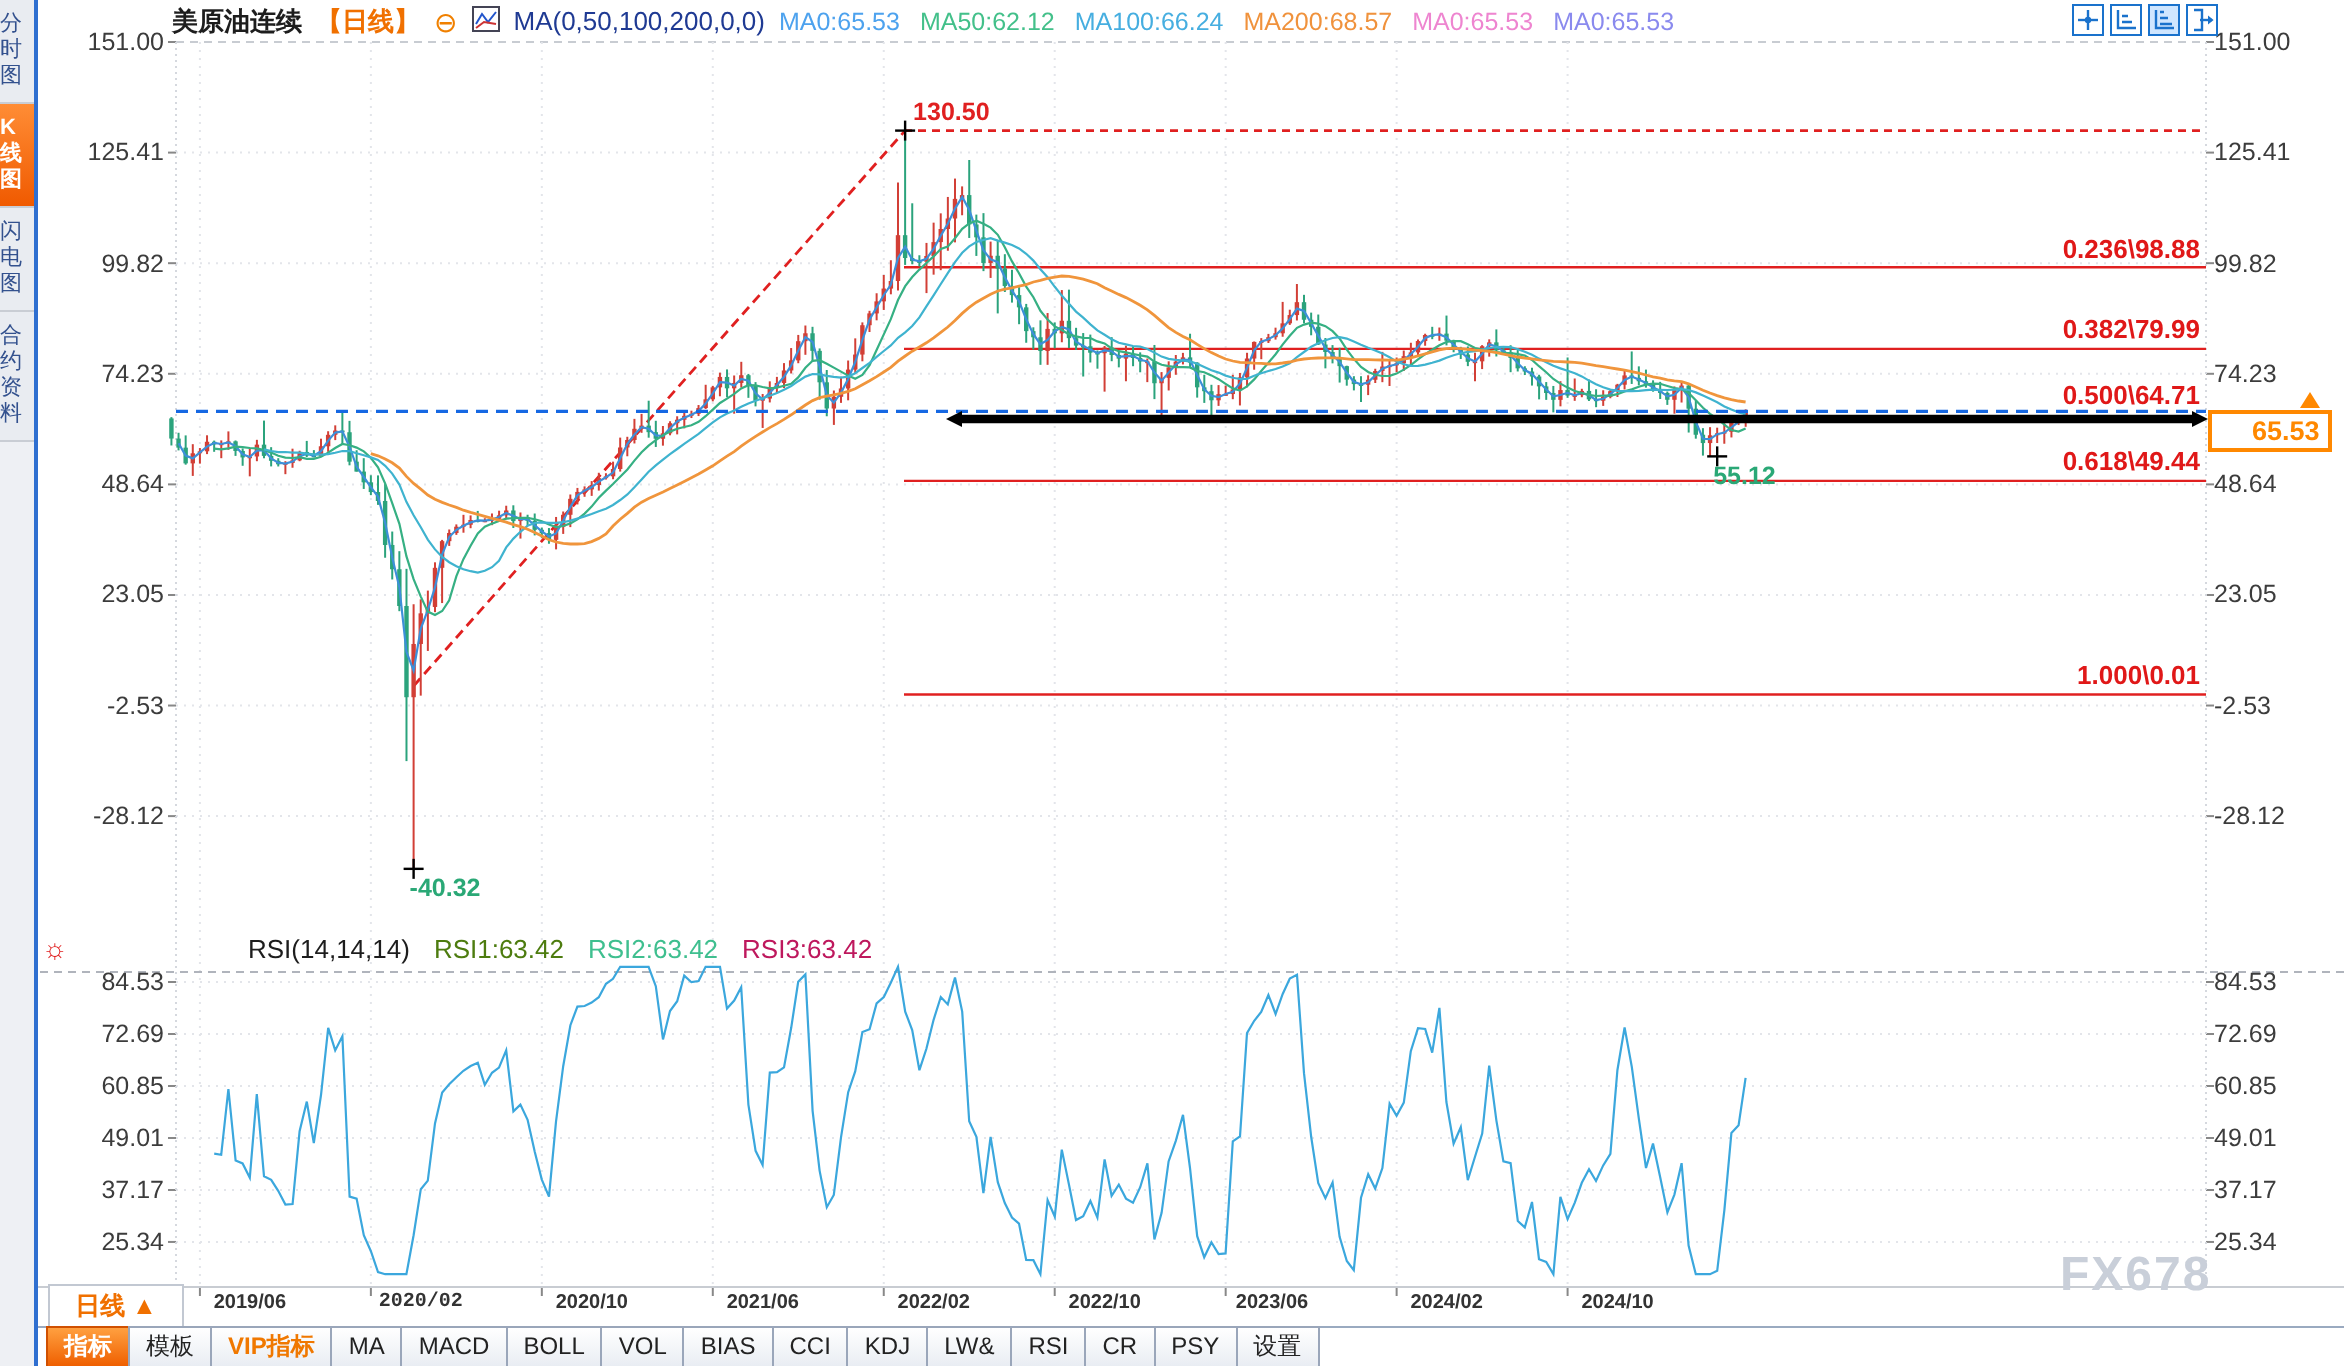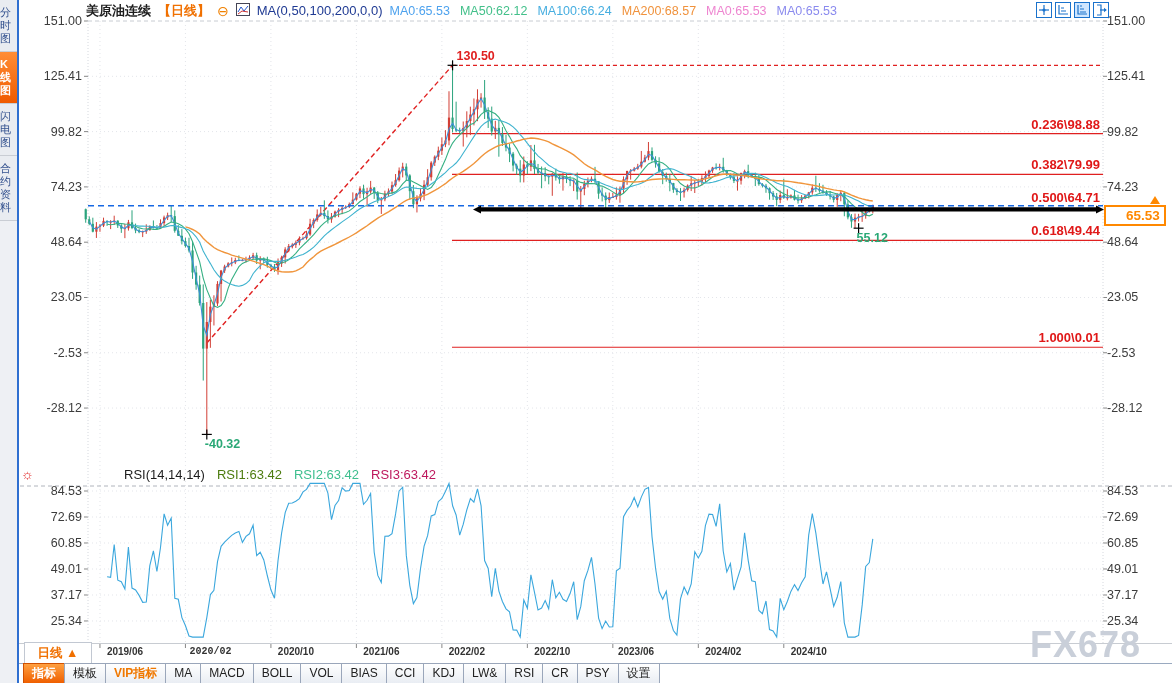--- a/index.html
+++ b/index.html
@@ -31,21 +31,21 @@
   #rsi-formula{color:#1d1d1d;}
   
   #price-box{position:absolute;left:1104px;top:205px;width:62px;height:21px;border:2px solid #ff8800;background:#fff;color:#ff8800;font-size:13.5px;font-weight:bold;line-height:18px;padding-left:20px;box-sizing:border-box;z-index:6;}
   #price-arrow{position:absolute;left:1150px;top:196px;width:0;height:0;border-left:5px solid transparent;border-right:5px solid transparent;border-bottom:8px solid #ff8800;z-index:7;}
   
   #period-btn{position:absolute;left:24px;top:642px;width:66px;height:20px;border:1px solid #c2c8d2;background:#fff;color:#f07000;font-weight:bold;font-size:12.5px;text-align:center;line-height:20px;cursor:pointer;z-index:6;}
   #footer{position:absolute;left:19px;top:664px;right:0;height:19px;background:#fff;display:flex;align-items:center;padding-left:5px;z-index:6;}
   .fbtn{display:inline-block;height:19px;line-height:19px;padding:0 8px;border:1px solid #9aa6ba;margin-left:-1px;background:linear-gradient(#ffffff,#e9edf3);color:#222;font-size:12px;cursor:pointer;white-space:nowrap;}
   .fbtn.sel{background:linear-gradient(#ffa040,#ef5f00);color:#fff;font-weight:bold;border-color:#d05000;}
   .fbtn.vip{color:#f07800;font-weight:bold;}
-  #watermark{position:absolute;left:1030px;top:624px;font-size:36px;font-weight:bold;color:#c9cfd9;letter-spacing:1px;z-index:4;}
+  #watermark{position:absolute;left:1030px;top:624px;font-size:24px;font-weight:bold;color:#c9cfd9;letter-spacing:1px;z-index:4;}
   #chart-svg{position:absolute;left:0;top:0;z-index:1;}
 </style>
 </head>
 <body>
 
 <div id="app">
   <svg id="chart-svg" width="1172" height="683">
       <line x1="88" y1="21" x2="1103" y2="21" stroke="#c8ccd2" stroke-width="1" stroke-dasharray="4,3"></line>
       <line x1="84" y1="21" x2="88" y2="21" stroke="#888" stroke-width="1"></line>
       <line x1="1103" y1="21" x2="1107" y2="21" stroke="#888" stroke-width="1"></line>

